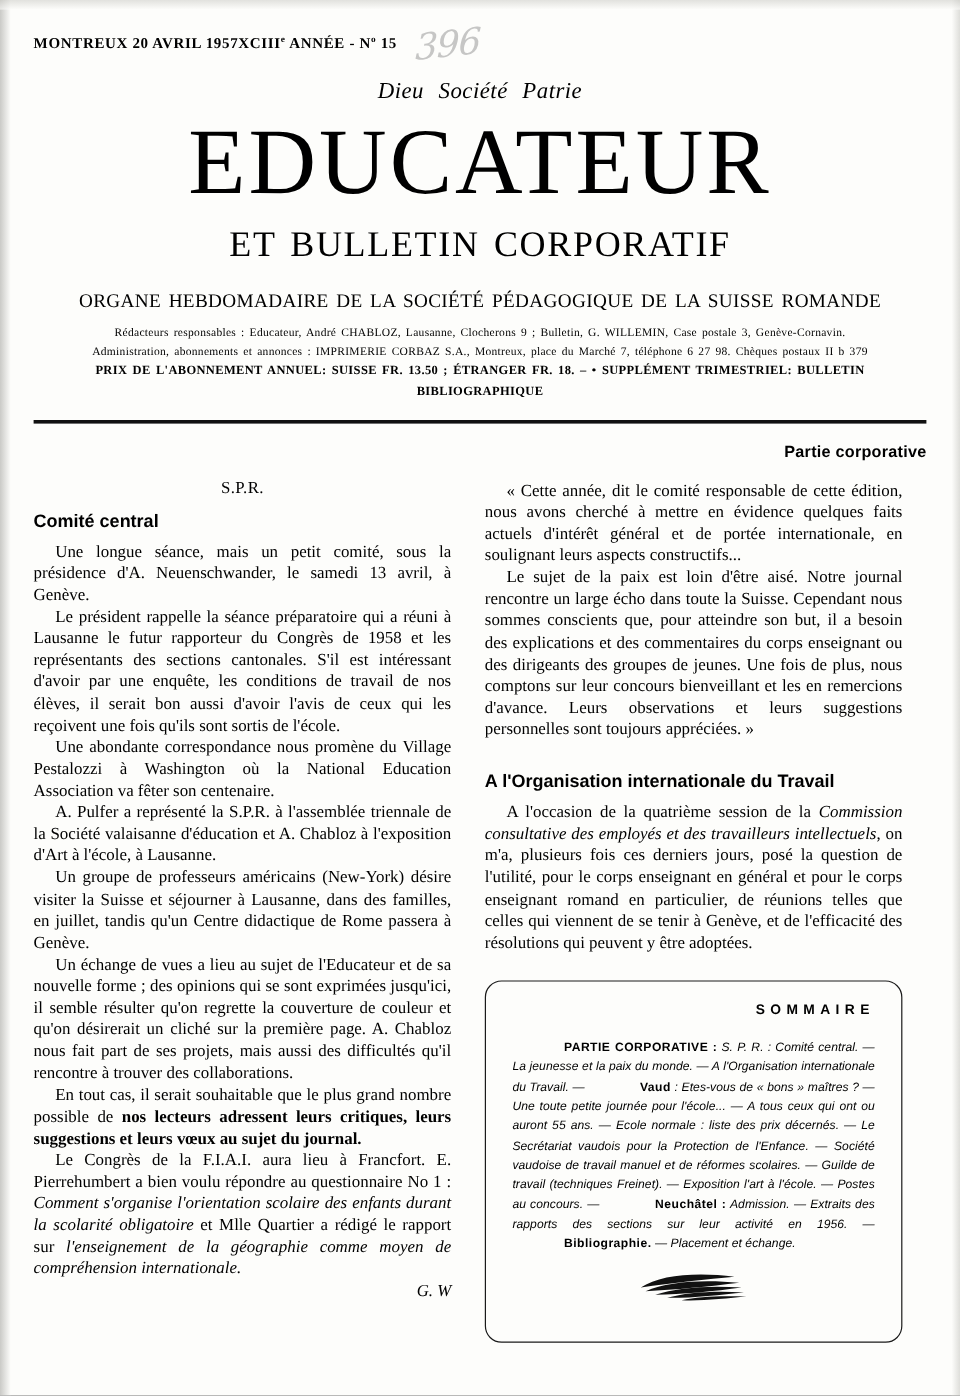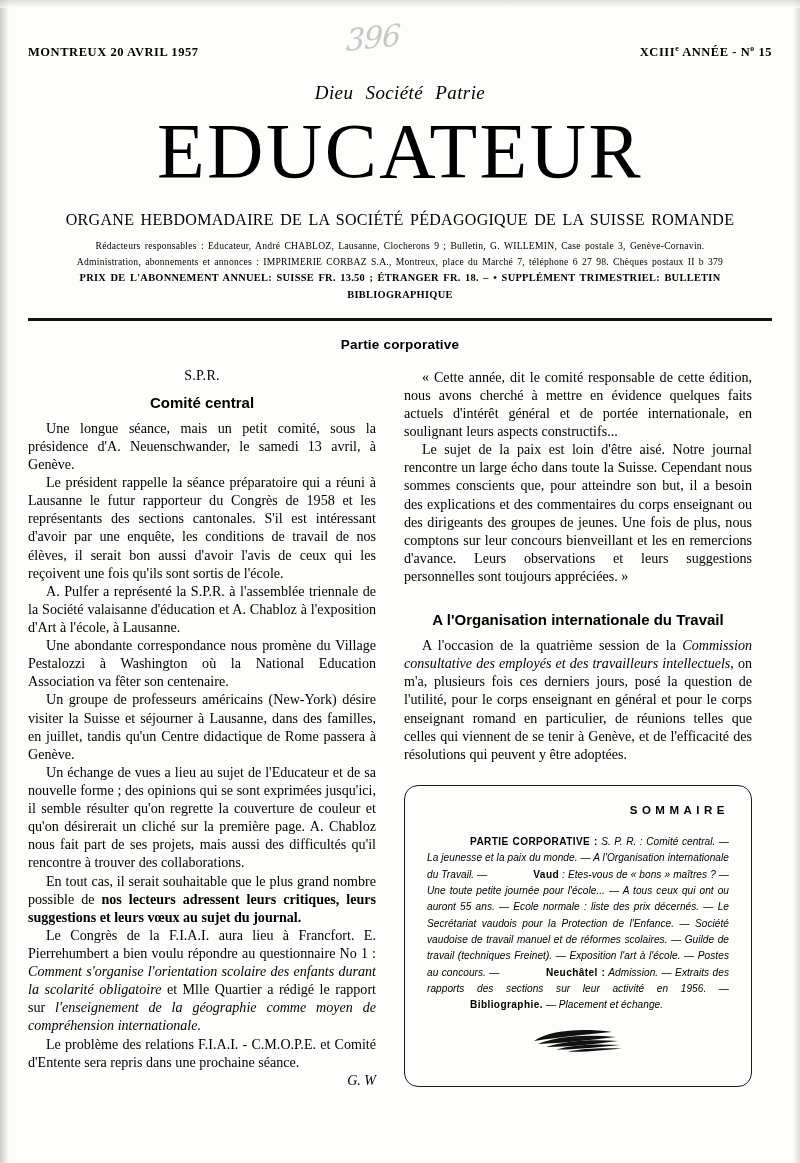--- a/index.html
+++ b/index.html
@@ -38,23 +38,23 @@
   .content {
     position: relative;
     padding: 0 28px;
     box-sizing: border-box;
   }
 
   
   .topline {
     position: relative;
     display: flex;
-    justify-content: space-between;
+    justify-content: flex-start;
     align-items: baseline;
-    padding-top: 44px;
+    padding-top: 28px;
     font-family: "Liberation Serif", serif;
   }
   .topline-left, .topline-right {
     font-weight: bold;
     font-size: 12.5px;
     letter-spacing: .55px;
   }
   .pencil-note {
     position: absolute;
     left: 318px;
@@ -118,21 +118,21 @@
     margin-top: 1px;
   }
 
   .rule-thick {
     border: 0;
     border-top: 3px solid #111;
     margin: 14px 0 0 0;
   }
 
   .section-heading {
-    text-align: center;
+    text-align: right;
     font-family: "Liberation Sans", sans-serif;
     font-weight: bold;
     font-size: 13.5px;
     margin-top: 16px;
     letter-spacing: .2px;
   }
 
   
   .columns {
     display: flex;
@@ -141,21 +141,20 @@
   }
   .col { width: 348px; }
 
   .art-kicker {
     text-align: center;
     font-size: 14px;
     margin-bottom: 10px;
     letter-spacing: .3px;
   }
   .art-title {
-    text-align: center;
     font-family: "Liberation Sans", sans-serif;
     font-weight: bold;
     font-size: 15px;
     margin: 4px 0 8px 0;
   }
   .art-title.spaced { margin-top: 26px; }
 
   p.body {
     margin: 0;
     font-size: 14.1px;
@@ -219,20 +218,21 @@
     <div class="topline">
       <div class="topline-left">MONTREUX 20 AVRIL 1957</div>
       <div class="pencil-note">396</div>
       <div class="topline-right"><span>XCIII</span><sup>e</sup><span> ANNÉE - N</span><sup>o</sup><span> 15</span></div>
     </div>
 
     <div class="motto">Dieu   Société   Patrie</div>
 
     <div class="bigtitle">EDUCATEUR</div>
 
+    <div class="subtitle">ET BULLETIN CORPORATIF</div>
 
     <div class="organe">ORGANE HEBDOMADAIRE DE LA SOCIÉTÉ PÉDAGOGIQUE DE LA SUISSE ROMANDE</div>
 
     <div class="credits">
       <div>Rédacteurs responsables : Educateur, André CHABLOZ, Lausanne, Clocherons 9 ; Bulletin, G. WILLEMIN, Case postale 3, Genève-Cornavin.</div>
       <div>Administration, abonnements et annonces : IMPRIMERIE CORBAZ S.A., Montreux, place du Marché 7, téléphone 6 27 98. Chèques postaux II b 379</div>
       <div class="bold-line">PRIX DE L'ABONNEMENT ANNUEL: SUISSE FR. 13.50 ; ÉTRANGER FR. 18. –  •  SUPPLÉMENT TRIMESTRIEL: BULLETIN BIBLIOGRAPHIQUE</div>
     </div>
 
     <hr class="rule-thick">
@@ -241,30 +241,29 @@
 
     <div class="columns">
 
       <div class="col">
 
         <div class="art-kicker">S.P.R.</div>
         <div class="art-title">Comité central</div>
 
         <p class="body">Une longue séance, mais un petit comité, sous la présidence d'A. Neuenschwander, le samedi 13 avril, à Genève.</p>
         <p class="body">Le président rappelle la séance préparatoire qui a réuni à Lausanne le futur rapporteur du Congrès de 1958 et les représentants des sections cantonales. S'il est intéressant d'avoir par une enquête, les conditions de travail de nos élèves, il serait bon aussi d'avoir l'avis de ceux qui les reçoivent une fois qu'ils sont sortis de l'école.</p>
+        <p class="body">Une abondante correspondance nous promène du Village Pestalozzi à Washington où la National Education Association va fêter son centenaire.</p>
         <p class="body">A. Pulfer a représenté la S.P.R. à l'assemblée triennale de la Société valaisanne d'éducation et A. Chabloz à l'exposition d'Art à l'école, à Lausanne.</p>
-        <p class="body">Une abondante correspondance nous promène du Village Pestalozzi à Washington où la National Education Association va fêter son centenaire.</p>
         <p class="body">Un groupe de professeurs américains (New-York) désire visiter la Suisse et séjourner à Lausanne, dans des familles, en juillet, tandis qu'un Centre didactique de Rome passera à Genève.</p>
         <p class="body">Un échange de vues a lieu au sujet de l'Educateur et de sa nouvelle forme ; des opinions qui se sont exprimées jusqu'ici, il semble résulter qu'on regrette la couverture de couleur et qu'on désirerait un cliché sur la première page. A. Chabloz nous fait part de ses projets, mais aussi des difficultés qu'il rencontre à trouver des collaborations.</p>
 
         <p class="body"><span>En tout cas, il serait souhaitable que le plus grand nombre possible de </span><b>nos lecteurs adressent leurs critiques, leurs suggestions et leurs vœux au sujet du journal.</b></p>
 
         <p class="body"><span>Le Congrès de la F.I.A.I. aura lieu à Francfort. E. Pierrehumbert a bien voulu répondre au questionnaire No 1 : </span><i>Comment s'organise l'orientation scolaire des enfants durant la scolarité obligatoire</i><span> et Mlle Quartier a rédigé le rapport sur </span><i>l'enseignement de la géographie comme moyen de compréhension internationale.</i></p>
 
-        <p class="body">Le problème des relations F.I.A.I. - C.M.O.P.E. et Comité d'Entente sera repris dans une prochaine séance.</p>
 
         <div class="sig">G. W</div>
 
       </div>
 
       <div class="col">
 
         <p class="body">« Cette année, dit le comité responsable de cette édition, nous avons cherché à mettre en évidence quelques faits actuels d'intérêt général et de portée internationale, en soulignant leurs aspects constructifs...</p>
         <p class="body">Le sujet de la paix est loin d'être aisé. Notre journal rencontre un large écho dans toute la Suisse. Cependant nous sommes conscients que, pour atteindre son but, il a besoin des explications et des commentaires du corps enseignant ou des dirigeants des groupes de jeunes. Une fois de plus, nous comptons sur leur concours bienveillant et les en remercions d'avance. Leurs observations et leurs suggestions personnelles sont toujours appréciées. »</p>
 

